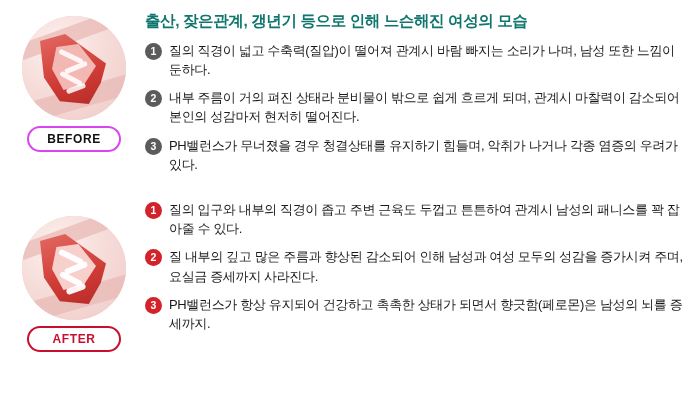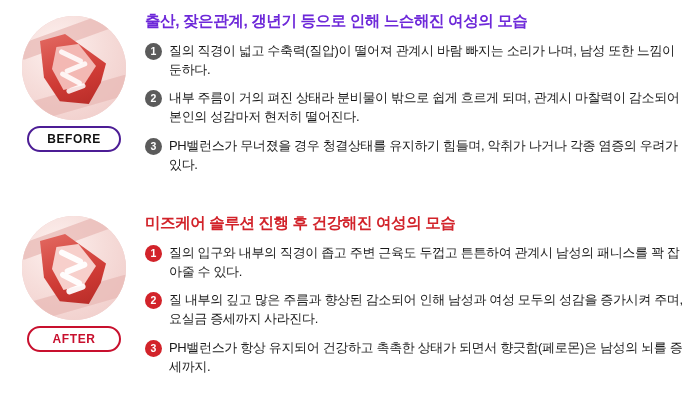--- a/index.html
+++ b/index.html
@@ -111,42 +111,42 @@
   .illus.after .wall-inner { background: #f7cfcb; }
   .illus.after .zig i { background: #ffffff; opacity: .95; height: 6px; }
 
   
   .badge {
     position: absolute;
     left: 27px;
     top: 126px;
     width: 94px;
     height: 26px;
-    border: 2px solid #4c1d95;
+    border: 2px solid #d946ef;
     border-radius: 14px;
     background: #ffffff;
     color: #111111;
     font-size: 12px;
     font-weight: bold;
     letter-spacing: .6px;
     display: flex;
     align-items: center;
     justify-content: center;
     box-sizing: border-box;
   }
   .badge.after {
     border-color: #c8102e;
     color: #c8102e;
   }
 
   
   .heading {
     font-size: 15.5px;
     font-weight: bold;
-    color: #6d28d9;
+    color: #0f766e;
     letter-spacing: -0.4px;
     padding: 12px 0 10px 0;
     line-height: 1.2;
   }
   .heading.red { color: #d2232a; padding-top: 14px; }
 
   
   .items { margin: 0; padding: 0; list-style: none; }
   .item {
     display: flex;
@@ -235,21 +235,20 @@
               <i></i>
               <i></i>
               <i></i>
           </div>
         </div>
       </div>
       <div class="badge after">AFTER</div>
     </div>
 
     <div class="text-col">
-      <div class="heading red">미즈케어 솔루션 진행 후 건강해진 여성의 모습</div>
       <ul class="items">
         <li class="item">
           <span class="num red">1</span>
           <span class="txt">질의 입구와 내부의 직경이 좁고 주변 근육도 두껍고 튼튼하여 관계시 남성의 패니스를 꽉 잡아줄 수 있다.</span>
         </li>
         <li class="item">
           <span class="num red">2</span>
           <span class="txt">질 내부의 깊고 많은 주름과 향상된 감소되어 인해 남성과 여성 모두의 성감을 증가시켜 주며, 요실금 증세까지 사라진다.</span>
         </li>
         <li class="item">

